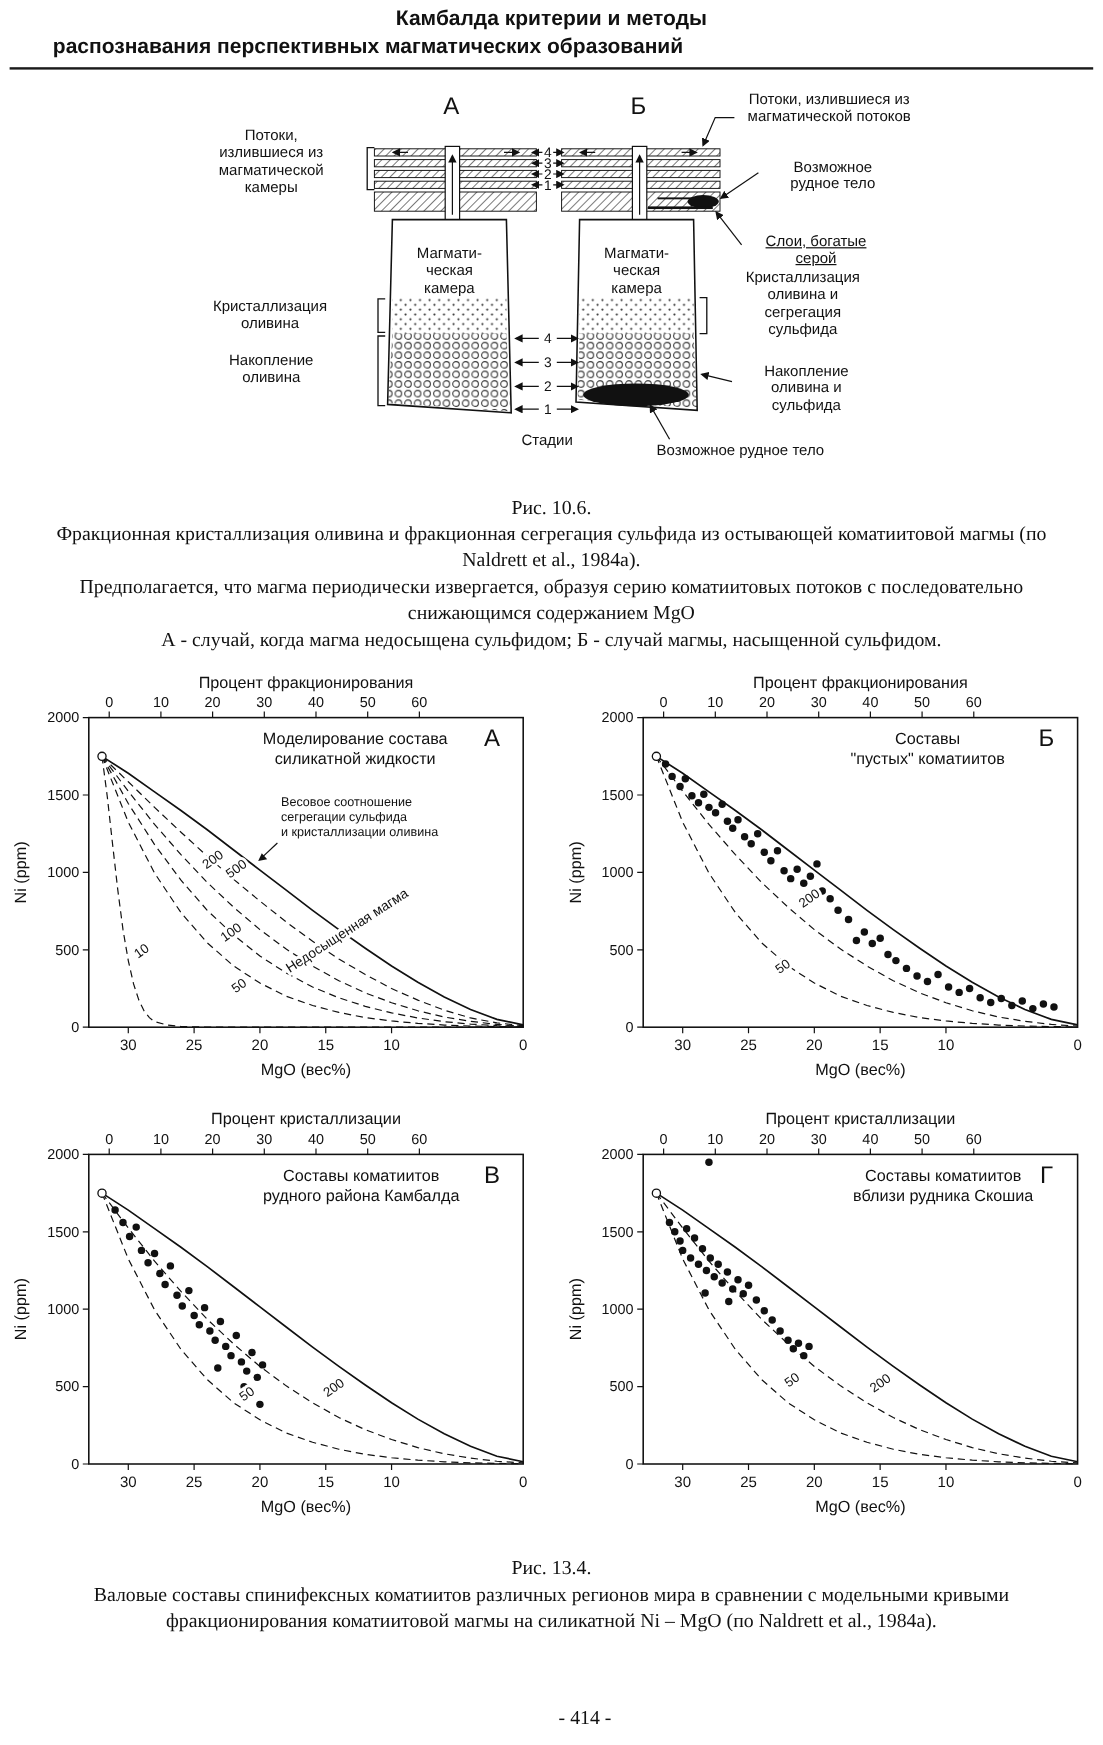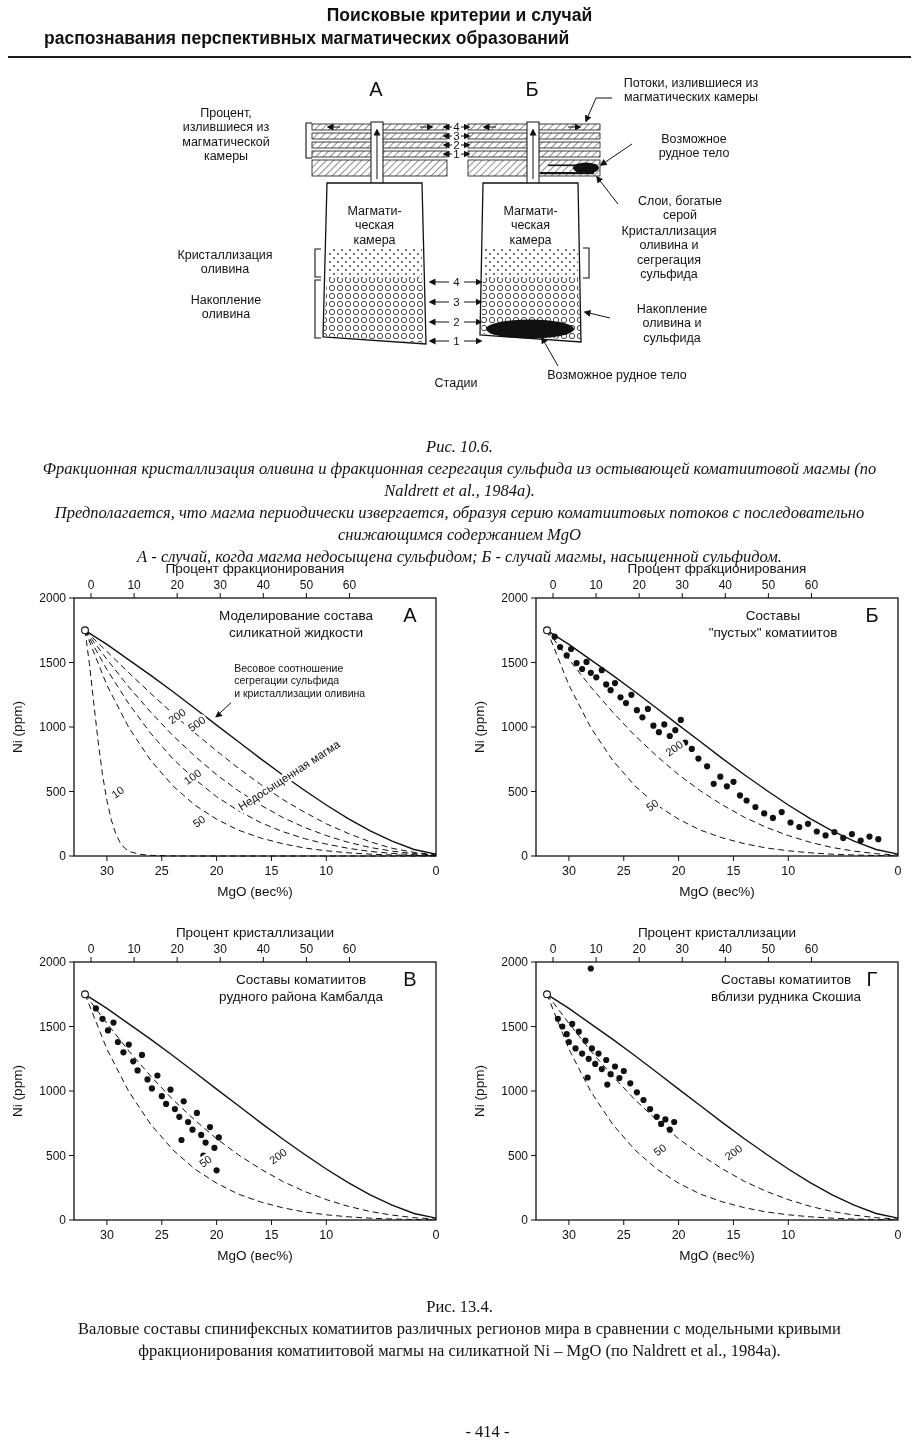--- a/index.html
+++ b/index.html
@@ -17,21 +17,21 @@
   svg text{font-family:"Liberation Sans",sans-serif;fill:#111;}
   .strip{fill:url(#hatch);stroke:#111;stroke-width:0.8;}
   .br{fill:none;stroke:#111;stroke-width:1.1;}
   .ldr{stroke:#111;stroke-width:1;fill:none;}
 </style>
 </head>
 <body>
 
 <div class="page">
 
-  <div class="h1">Поисковые критерии и случай</div>
+  <div class="h1">Камбалда критерии и методы</div>
   <div class="h2">распознавания перспективных магматических образований</div>
   <div class="rule"></div>
 
   <div class="fig106">
     <svg width="919" height="336" viewBox="0 0 919 336">
       <defs>
         <pattern id="hatch" width="5" height="5" patternUnits="userSpaceOnUse" patternTransform="rotate(45)">
           <line x1="0" y1="0" x2="0" y2="5" stroke="#333" stroke-width="1.1"></line>
         </pattern>
         <pattern id="dots" width="8" height="8" patternUnits="userSpaceOnUse">
@@ -127,52 +127,52 @@
 
       <path class="ldr" d="M612,22 L596,22 L586,45" marker-end="url(#ah)"></path>
       <line class="ldr" x1="632" y1="68" x2="601" y2="89" marker-end="url(#ah)"></line>
       <line class="ldr" x1="618" y1="128" x2="597" y2="101" marker-end="url(#ah)"></line>
       <line class="ldr" x1="610" y1="242" x2="585" y2="236" marker-end="url(#ah)"></line>
       <line class="ldr" x1="558" y1="290" x2="542" y2="262" marker-end="url(#ah)"></line>
     </svg>
 
     <div class="lbl letter" style="left:356px;top:2px;width:40px;">А</div>
     <div class="lbl letter" style="left:512px;top:2px;width:40px;">Б</div>
-    <div class="lbl" style="left:150px;top:30px;width:152px;">Процент,
+    <div class="lbl" style="left:150px;top:30px;width:152px;">Потоки,
 излившиеся из
 магматической
 камеры</div>
     <div class="lbl" style="left:138px;top:172px;width:174px;">Кристаллизация
 оливина</div>
     <div class="lbl" style="left:150px;top:217px;width:152px;">Накопление
 оливина</div>
     <div class="lbl" style="left:596px;top:0px;width:190px;">Потоки, излившиеся из
-магматических камеры</div>
+магматической потоков</div>
     <div class="lbl" style="left:634px;top:56px;width:120px;">Возможное
 рудное тело</div>
-    <div class="lbl" style="left:620px;top:118px;width:120px;">Слои, богатые
+    <div class="lbl" style="left:620px;top:118px;width:120px;text-decoration:underline;">Слои, богатые
 серой</div>
     <div class="lbl" style="left:604px;top:148px;width:130px;">Кристаллизация
 оливина и
 сегрегация
 сульфида</div>
     <div class="lbl" style="left:612px;top:226px;width:120px;">Накопление
 оливина и
 сульфида</div>
     <div class="lbl" style="left:512px;top:292px;width:210px;">Возможное рудное тело</div>
     <div class="lbl" style="left:327px;top:128px;width:95px;">Магмати-
 ческая
 камера</div>
     <div class="lbl" style="left:483px;top:128px;width:95px;">Магмати-
 ческая
 камера</div>
-    <div class="lbl" style="left:416px;top:300px;width:80px;">Стадии</div>
+    <div class="lbl" style="left:416px;top:284px;width:80px;">Стадии</div>
   </div>
 
-  <div class="cap" style="top:436px;font-style:italic;">
+  <div class="cap" style="top:412px;">
     <div>Рис. 10.6.</div>
     <div>Фракционная кристаллизация оливина и фракционная сегрегация сульфида из остывающей коматиитовой магмы (по Naldrett et al., 1984a).</div>
     <div>Предполагается, что магма периодически извергается, образуя серию коматиитовых потоков с последовательно снижающимся содержанием MgO</div>
     <div>А - случай, когда магма недосыщена сульфидом; Б - случай магмы, насыщенной сульфидом.</div>
   </div>
 
   <div class="row" style="top:558px;">
     <svg width="446" height="344" viewBox="0 0 446 344">
         <rect x="68" y="40" width="362" height="258" fill="none" stroke="#111" stroke-width="1.3"></rect>
         <line x1="85.014" y1="40" x2="85.014" y2="35" stroke="#111"></line>

